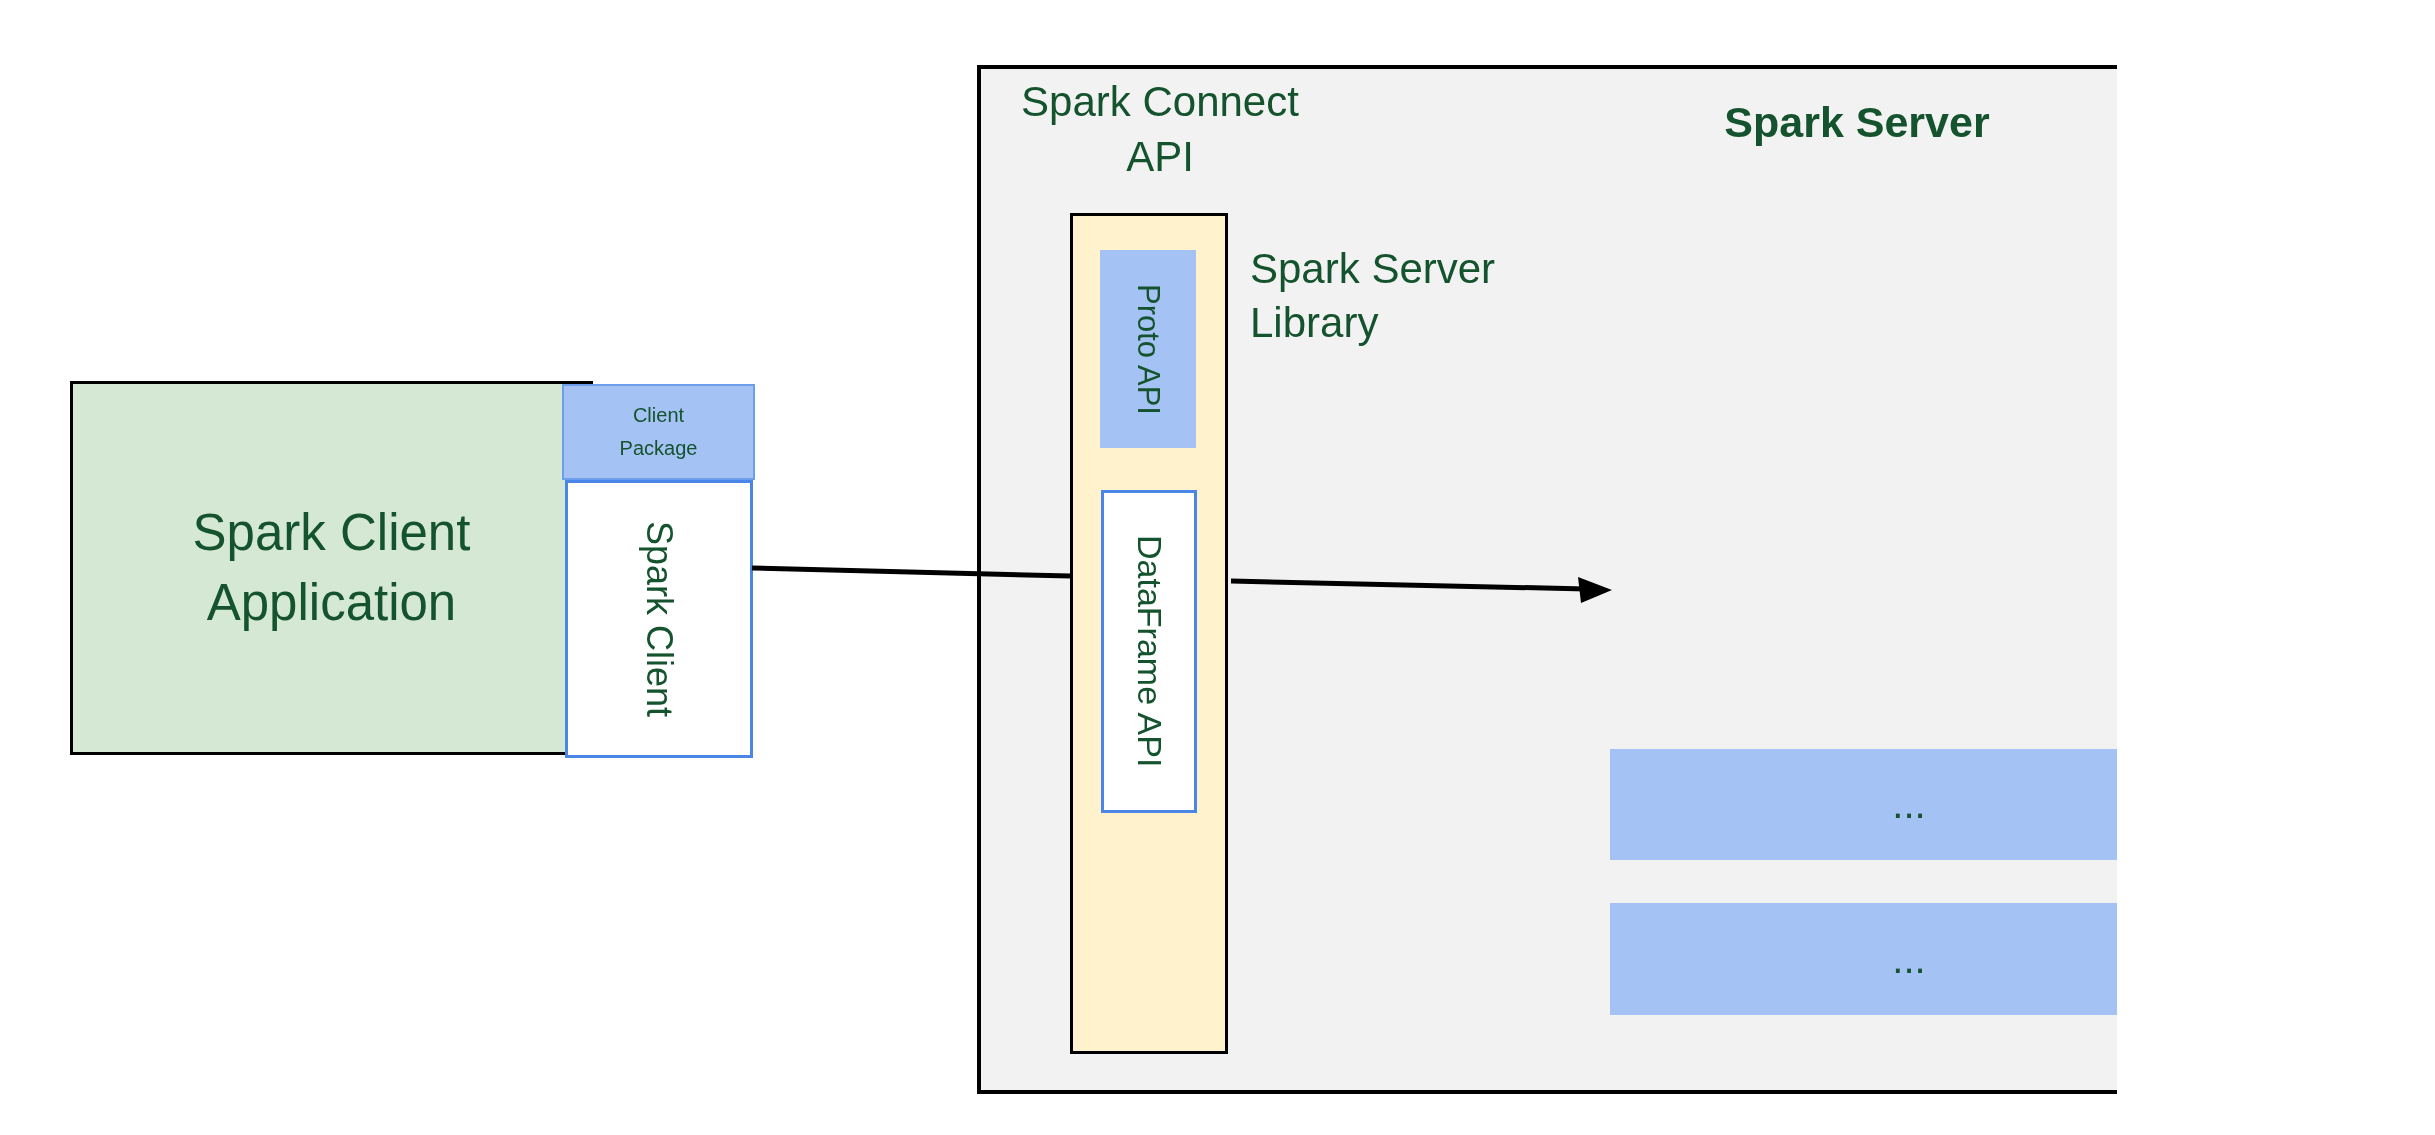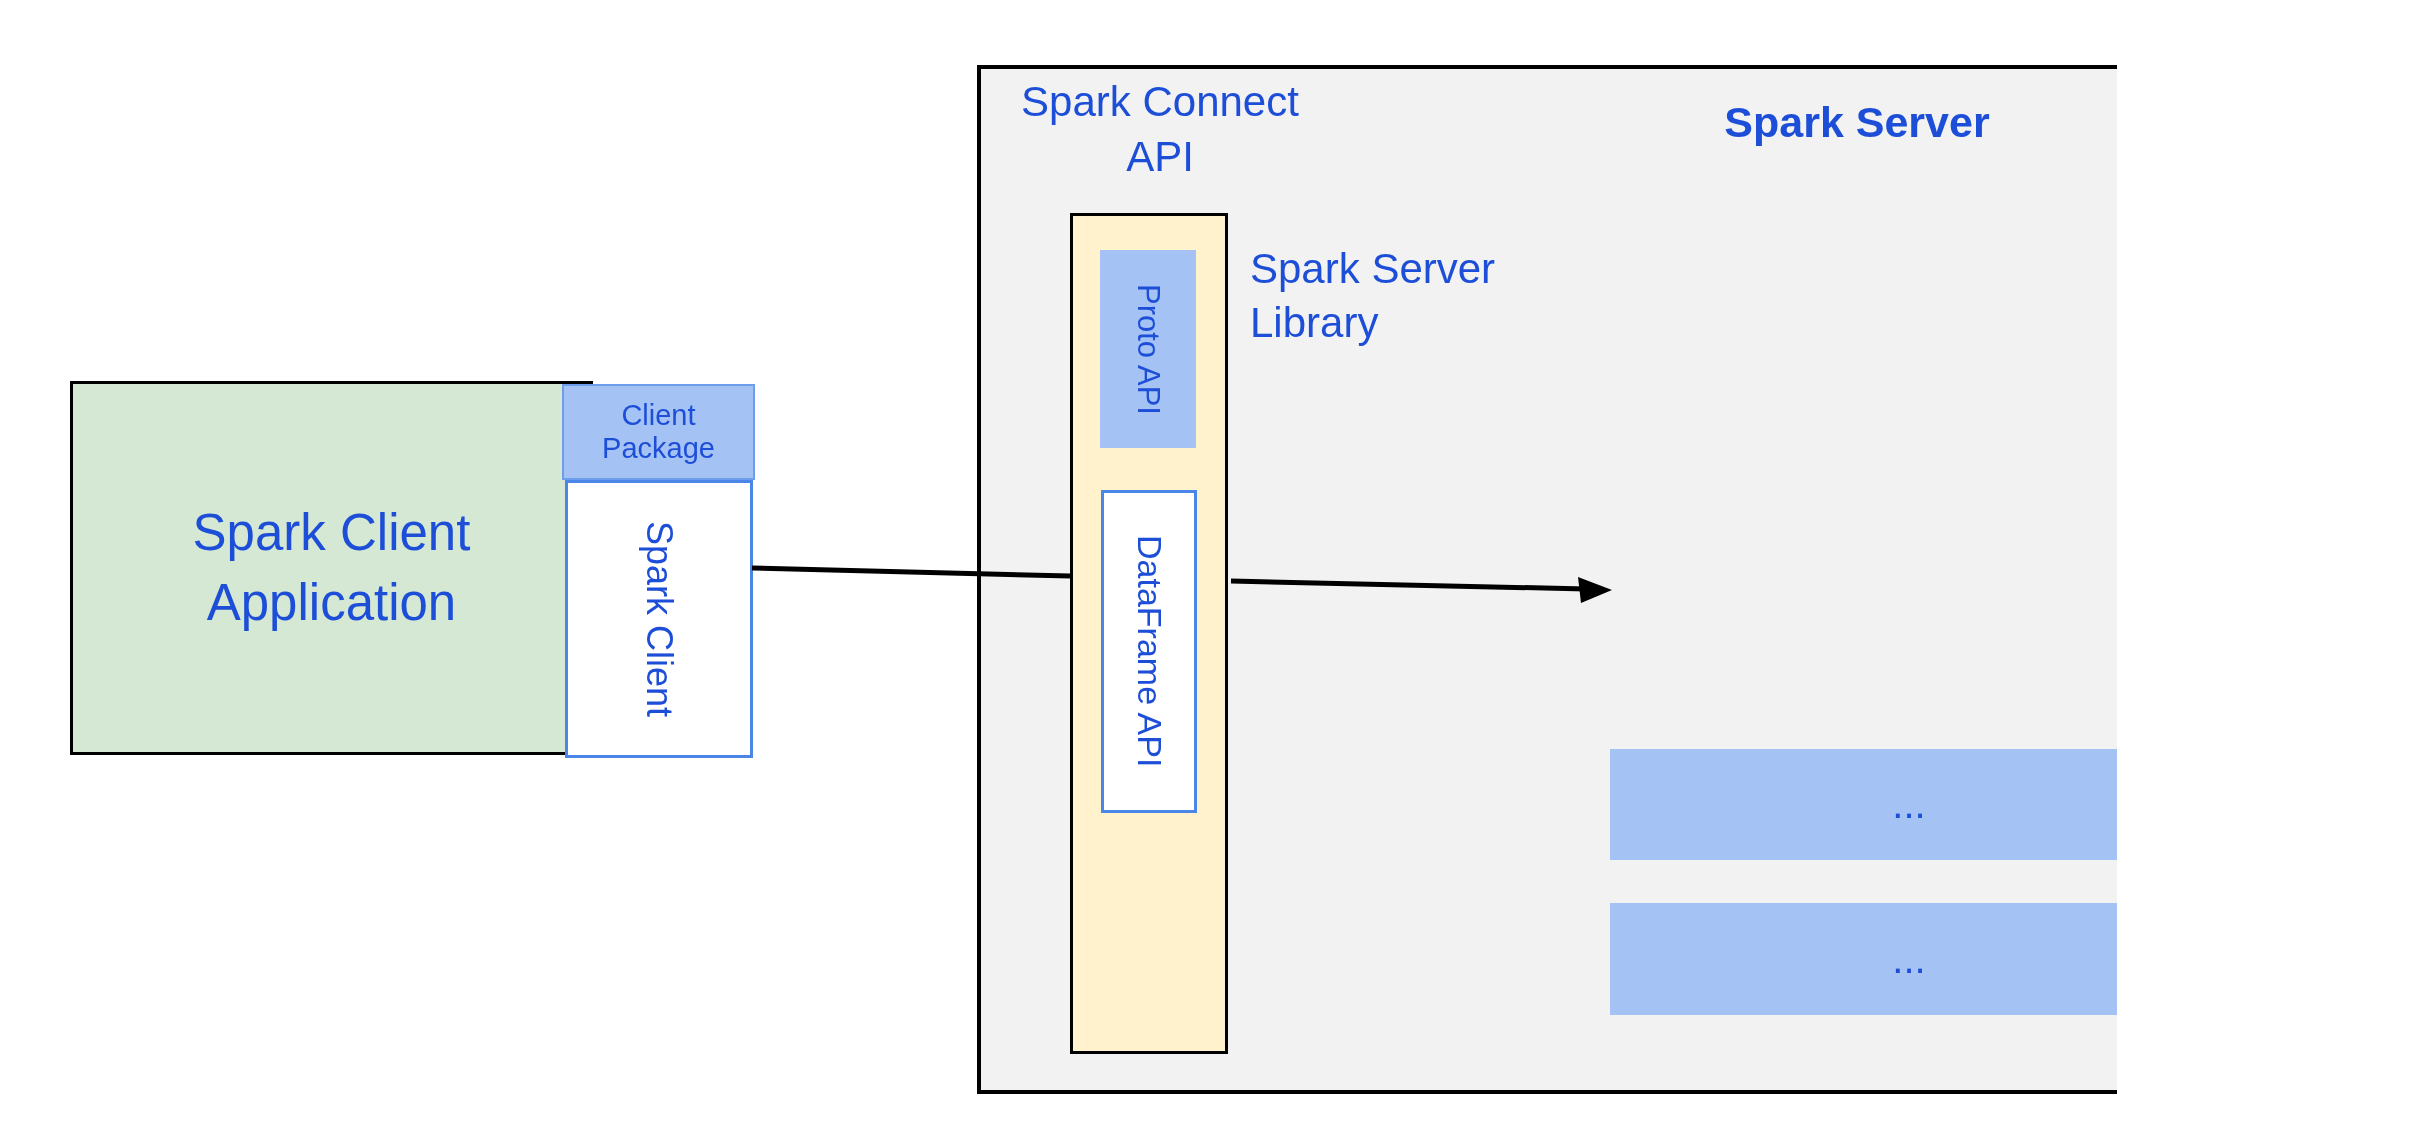--- a/index.html
+++ b/index.html
@@ -10,21 +10,21 @@
     --blue-border:#4a86e8;
     --package-border:#6d9eeb;
     --outline:#000000;
   }
   html,body{margin:0;padding:0;background:#ffffff;}
   .canvas{
     position:relative;
     width:2117px;height:1135px;
     background:#ffffff;
     font-family:"Liberation Sans", sans-serif;
-    color:#1d4ed8;
+    color:#14532d;
     overflow:hidden;
   }
   .box{position:absolute;box-sizing:border-box;display:flex;align-items:center;justify-content:center;text-align:center;}
   .prelines{white-space:pre-line;}
 
   .server-box{
     left:977px;top:65px;width:1395px;height:1029px;
     background:var(--gray-fill);
     border:4px solid var(--outline);
     z-index:0;
@@ -43,21 +43,21 @@
     left:70px;top:381px;width:523px;height:374px;
     background:var(--green-fill);
     border:3px solid var(--outline);
     font-size:51px;line-height:70px;
     z-index:1;
   }
   .client-package{
     left:562px;top:384px;width:193px;height:96px;
     background:var(--blue-fill);
     border:2px solid var(--package-border);
-    font-size:29px;line-height:33px;
+    font-size:20px;line-height:33px;
     z-index:2;
   }
   .spark-client{
     left:565px;top:480px;width:188px;height:278px;
     background:#ffffff;
     border:3px solid var(--blue-border);
     z-index:2;
   }
   .vtext{
     writing-mode:vertical-rl;

